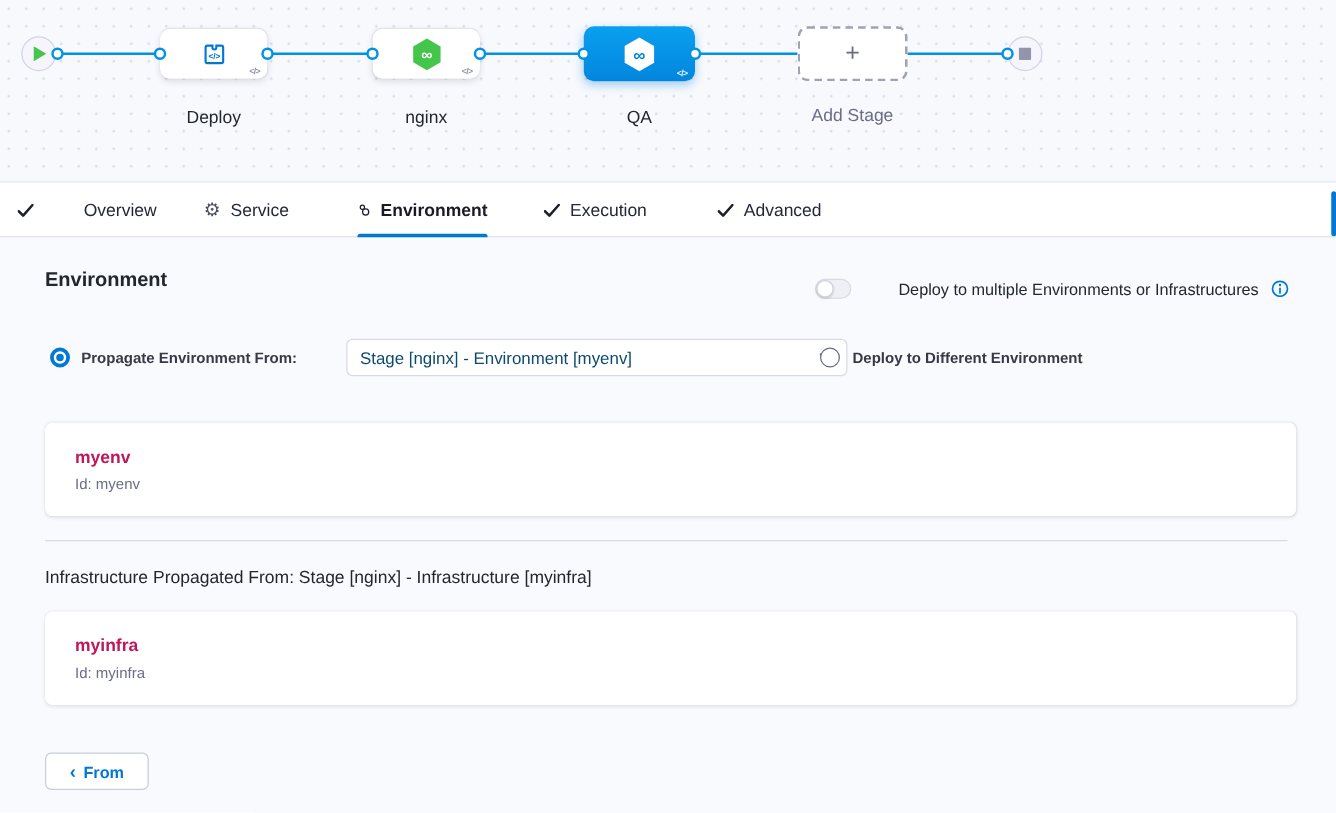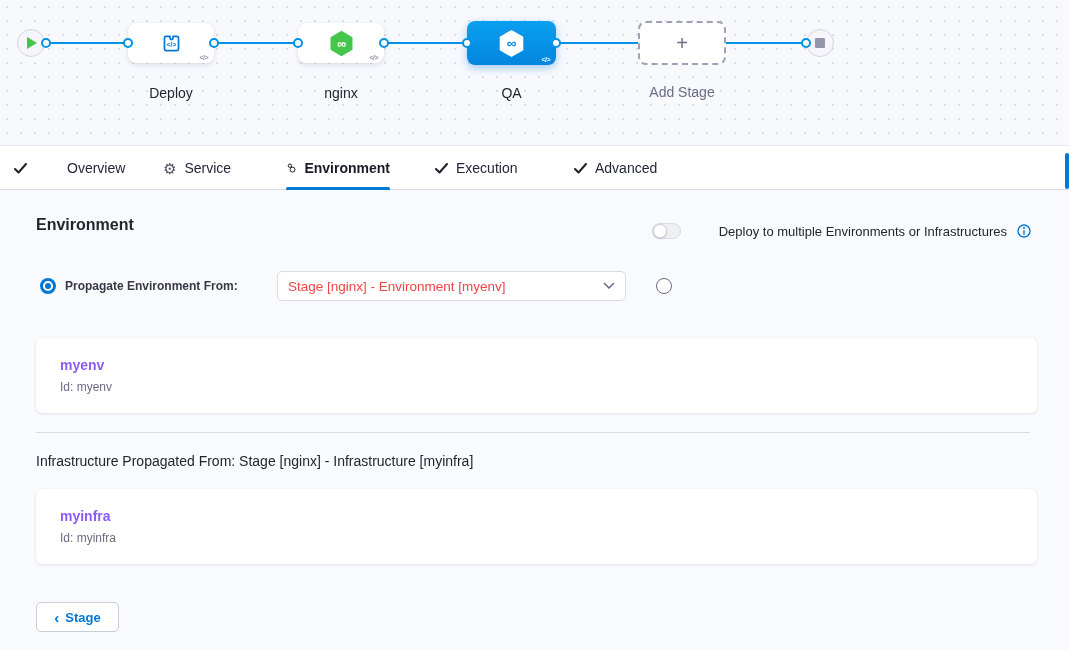--- a/index.html
+++ b/index.html
@@ -85,32 +85,32 @@
   }
   .radio-on .dot { width:6px; height:6px; border-radius:50%; background:#0278d5; }
   .radio-off {
     width:16px; height:16px; border-radius:50%; border:1.5px solid #6b6d85; background:#fff;
     cursor:pointer; flex:0 0 auto;
   }
   .radio-label { font-size:12px; font-weight:600; color:#383946; }
 
   .row-propagate { position:absolute; left:40px; top:88px; display:flex; align-items:center; gap:9px; }
   .select {
-    position:absolute; left:277px; top:81px; width:349px; height:30px; background:#fff;
+    position:absolute; left:277px; top:81px; width:401px; height:30px; background:#fff;
     border:1px solid #d9dae6; border-radius:5px; display:flex; align-items:center;
-    padding:0 10px; font-size:13.5px; color:#ef4444; cursor:pointer;
+    padding:0 10px; font-size:13.5px; color:#0c4a6e; cursor:pointer;
   }
   .select .chev { margin-left:auto; }
   .row-different { position:absolute; left:656px; top:88px; display:flex; align-items:center; gap:10px; }
 
   .card {
     position:absolute; left:36px; width:1001px; height:75px; background:#fff; border-radius:6px;
     box-shadow:0 1px 3px rgba(35,36,65,0.10), 0 0 1px rgba(35,36,65,0.08);
   }
-  .card .name { position:absolute; left:24px; top:19px; font-size:14px; font-weight:600; color:#8b5cf6; cursor:pointer; }
+  .card .name { position:absolute; left:24px; top:19px; font-size:14px; font-weight:600; color:#be185d; cursor:pointer; }
   .card .id { position:absolute; left:24px; top:42px; font-size:12px; color:#6b6d85; }
   .divider { position:absolute; left:36px; top:242px; width:994px; height:1px; background:#d8dbe3; }
   .infra-note { position:absolute; left:36px; top:263px; font-size:14px; color:#22272d; }
 
   .btn {
     position:absolute; top:412px; height:30px; border-radius:5px; font-size:13px; font-weight:bold;
     display:flex; align-items:center; justify-content:center; gap:6px; cursor:pointer;
     font-family:"Liberation Sans", sans-serif;
   }
   .btn-back { left:36px; width:83px; background:#fff; border:1px solid #c7cdd9; color:#0278d5; }
@@ -246,35 +246,36 @@
 
     <div class="select">
       <span>Stage [nginx] - Environment [myenv]</span>
       <svg class="chev" width="12" height="8" viewBox="0 0 12 8">
         <polyline points="1.5,1.5 6,6 10.5,1.5" fill="none" stroke="#6b6d85" stroke-width="1.6" stroke-linecap="round" stroke-linejoin="round"></polyline>
       </svg>
     </div>
 
     <div class="row-different">
       <span class="radio-off"></span>
+      <span class="radio-label">Deploy to Different Environment</span>
     </div>
 
     <div class="card" style="top:148px;">
       <span class="name">myenv</span>
       <span class="id">Id: myenv</span>
     </div>
 
     <div class="divider"></div>
 
     <div class="infra-note">Infrastructure Propagated From: Stage [nginx] - Infrastructure [myinfra]</div>
 
     <div class="card" style="top:299px;">
       <span class="name">myinfra</span>
       <span class="id">Id: myinfra</span>
     </div>
 
     <button class="btn btn-back">
       <span class="chevron-char">‹</span>
-      <span>Stage</span>
+      <span>From</span>
     </button>
 
   </div>
 </div>
 
 </body></html>

